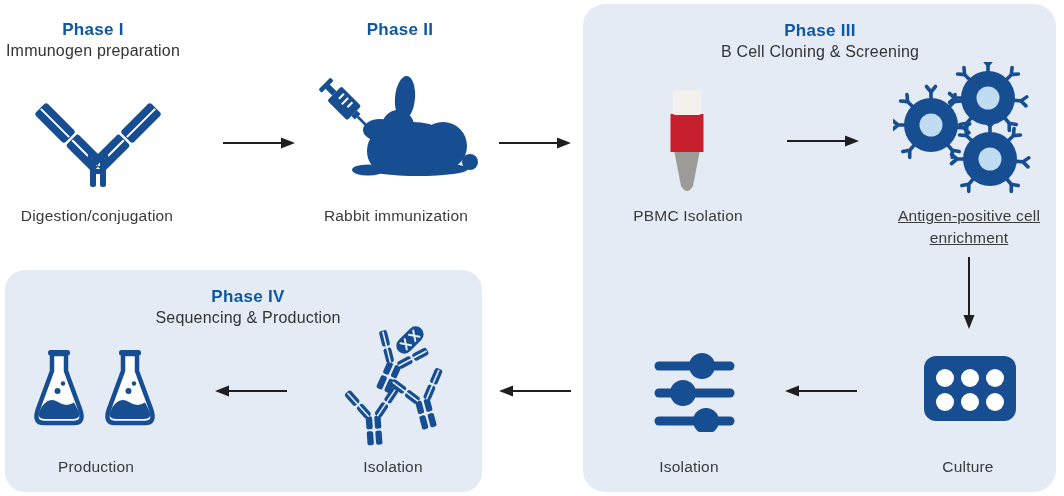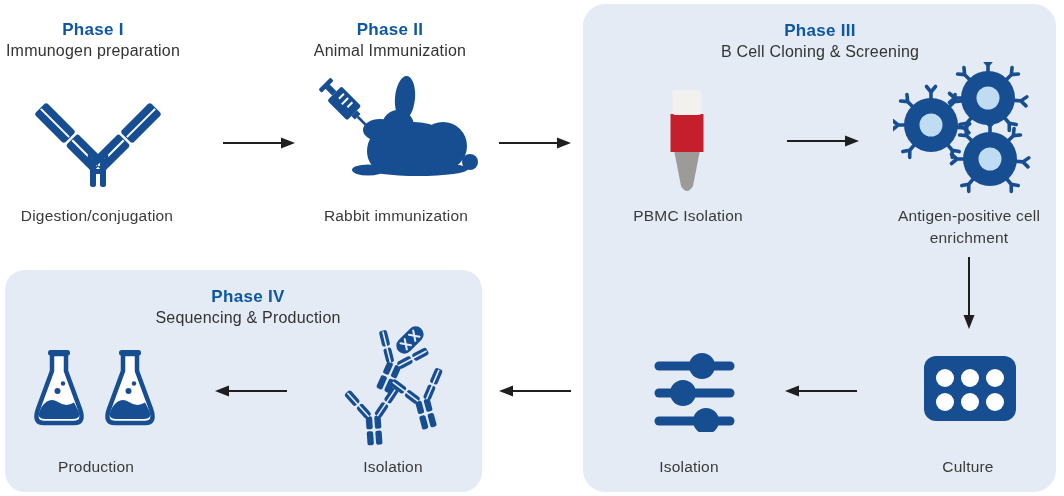--- a/index.html
+++ b/index.html
@@ -107,23 +107,22 @@
   </svg>
 
   <div class="phase-box" style="left:583px;top:4px;width:473px;height:488px;"></div>
 
   <div class="phase-box" style="left:5px;top:270px;width:477px;height:222px;border-radius:20px;"></div>
 
   <div class="hdr" style="left:-10px;top:19px;width:206px;">
     <div class="title">Phase I</div>
     <div class="subtitle">Immunogen preparation</div>
   </div>
-  <div class="hdr" style="left:290px;top:19px;width:200px;">
+  <div class="hdr" style="left:300px;top:19px;width:200px;">
     <div class="title">Phase II</div>
-    <div class="subtitle">Animal Immunization</div>
   </div>
   <div class="hdr" style="left:145px;top:286px;width:206px;">
     <div class="title">Phase IV</div>
     <div class="subtitle">Sequencing &amp; Production</div>
   </div>
   <div class="hdr" style="left:690px;top:20px;width:260px;">
     <div class="title">Phase III</div>
     <div class="subtitle">B Cell Cloning &amp; Screening</div>
   </div>
 
@@ -233,21 +232,21 @@
   </svg>
 
   <svg class="icon" style="left:30px;top:348px" width="128" height="80" viewBox="0 0 128 80">
     <use href="#flask" transform="translate(3,2)"></use>
     <use href="#flask" transform="translate(74,2)"></use>
   </svg>
 
   <div class="label" style="left:-3px;top:205px;width:200px;">Digestion/conjugation</div>
   <div class="label" style="left:588px;top:205px;width:200px;">PBMC Isolation</div>
   <div class="label" style="left:296px;top:205px;width:200px;">Rabbit immunization</div>
-  <div class="label" style="left:879px;top:205px;width:180px;">Antigen-positive cell enrichment</div>
+  <div class="label" style="left:879px;top:205px;width:180px;text-decoration:underline;">Antigen-positive cell enrichment</div>
   <div class="label" style="left:589px;top:456px;width:200px;">Isolation</div>
   <div class="label" style="left:868px;top:456px;width:200px;">Culture</div>
   <div class="label" style="left:293px;top:456px;width:200px;">Isolation</div>
   <div class="label" style="left:-4px;top:456px;width:200px;">Production</div>
 
   <svg class="arrow" style="left:222px;top:136px" width="74" height="14">
     <line x1="1" y1="7" x2="59" y2="7"></line>
       <polygon points="59,1.5 73,7 59,12.5"></polygon>
   </svg>
   <svg class="arrow" style="left:498px;top:136px" width="74" height="14">

